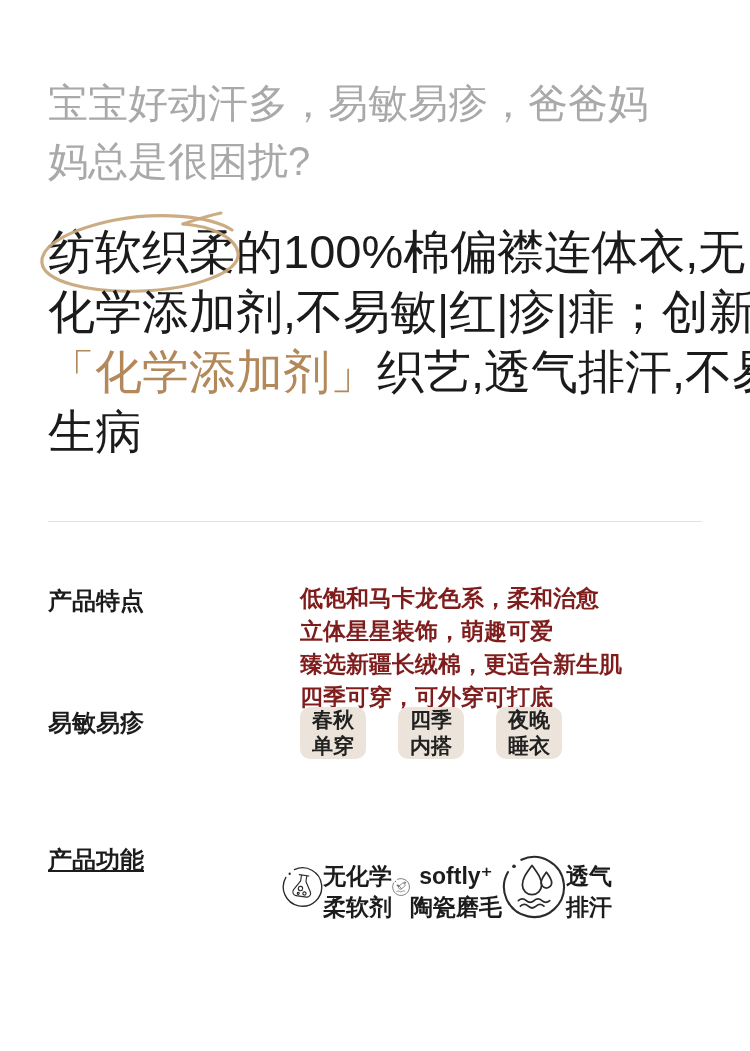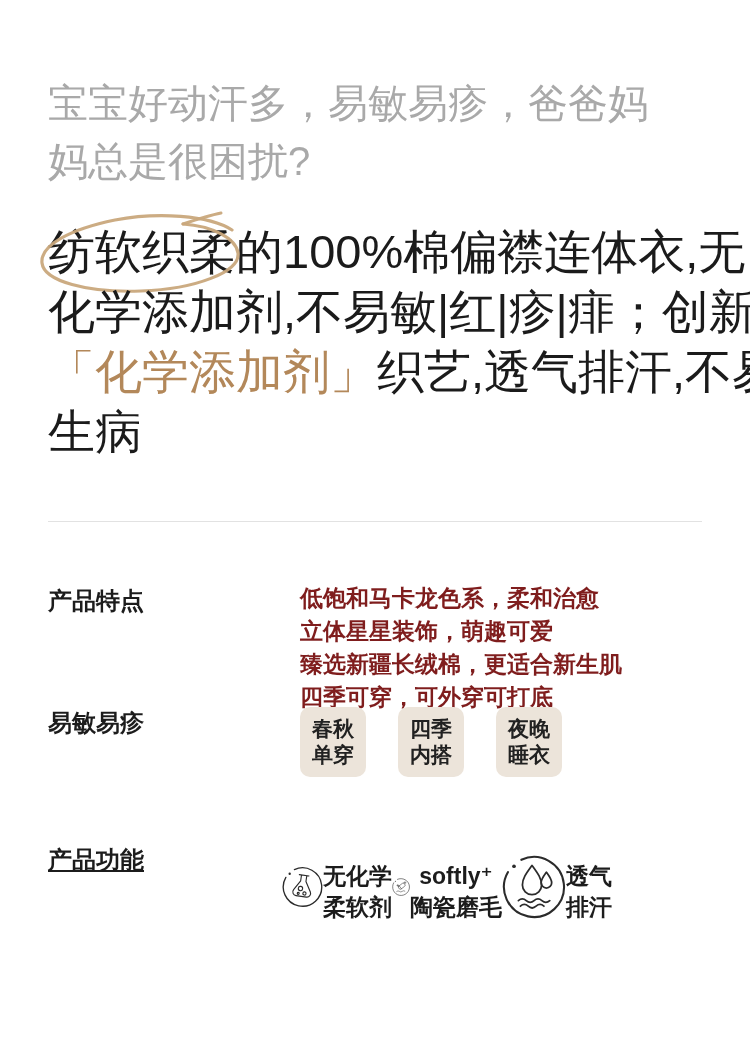--- a/index.html
+++ b/index.html
@@ -80,27 +80,26 @@
 
   .scenario-row {
     position: absolute;
     left: 300px;
     top: 707px;
     display: flex;
     gap: 32px;
   }
   .scenario-box {
     width: 66px;
-    height: 70px;
+    height: 52px;
     background: #ece4da;
     border-radius: 10px;
     display: flex;
     flex-direction: column;
     align-items: center;
-    justify-content: center;
     font-size: 21px;
     line-height: 26px;
     font-weight: 600;
     color: #212121;
     text-align: center;
   }
 
   .functions-row {
     position: absolute;
     left: 282px;

